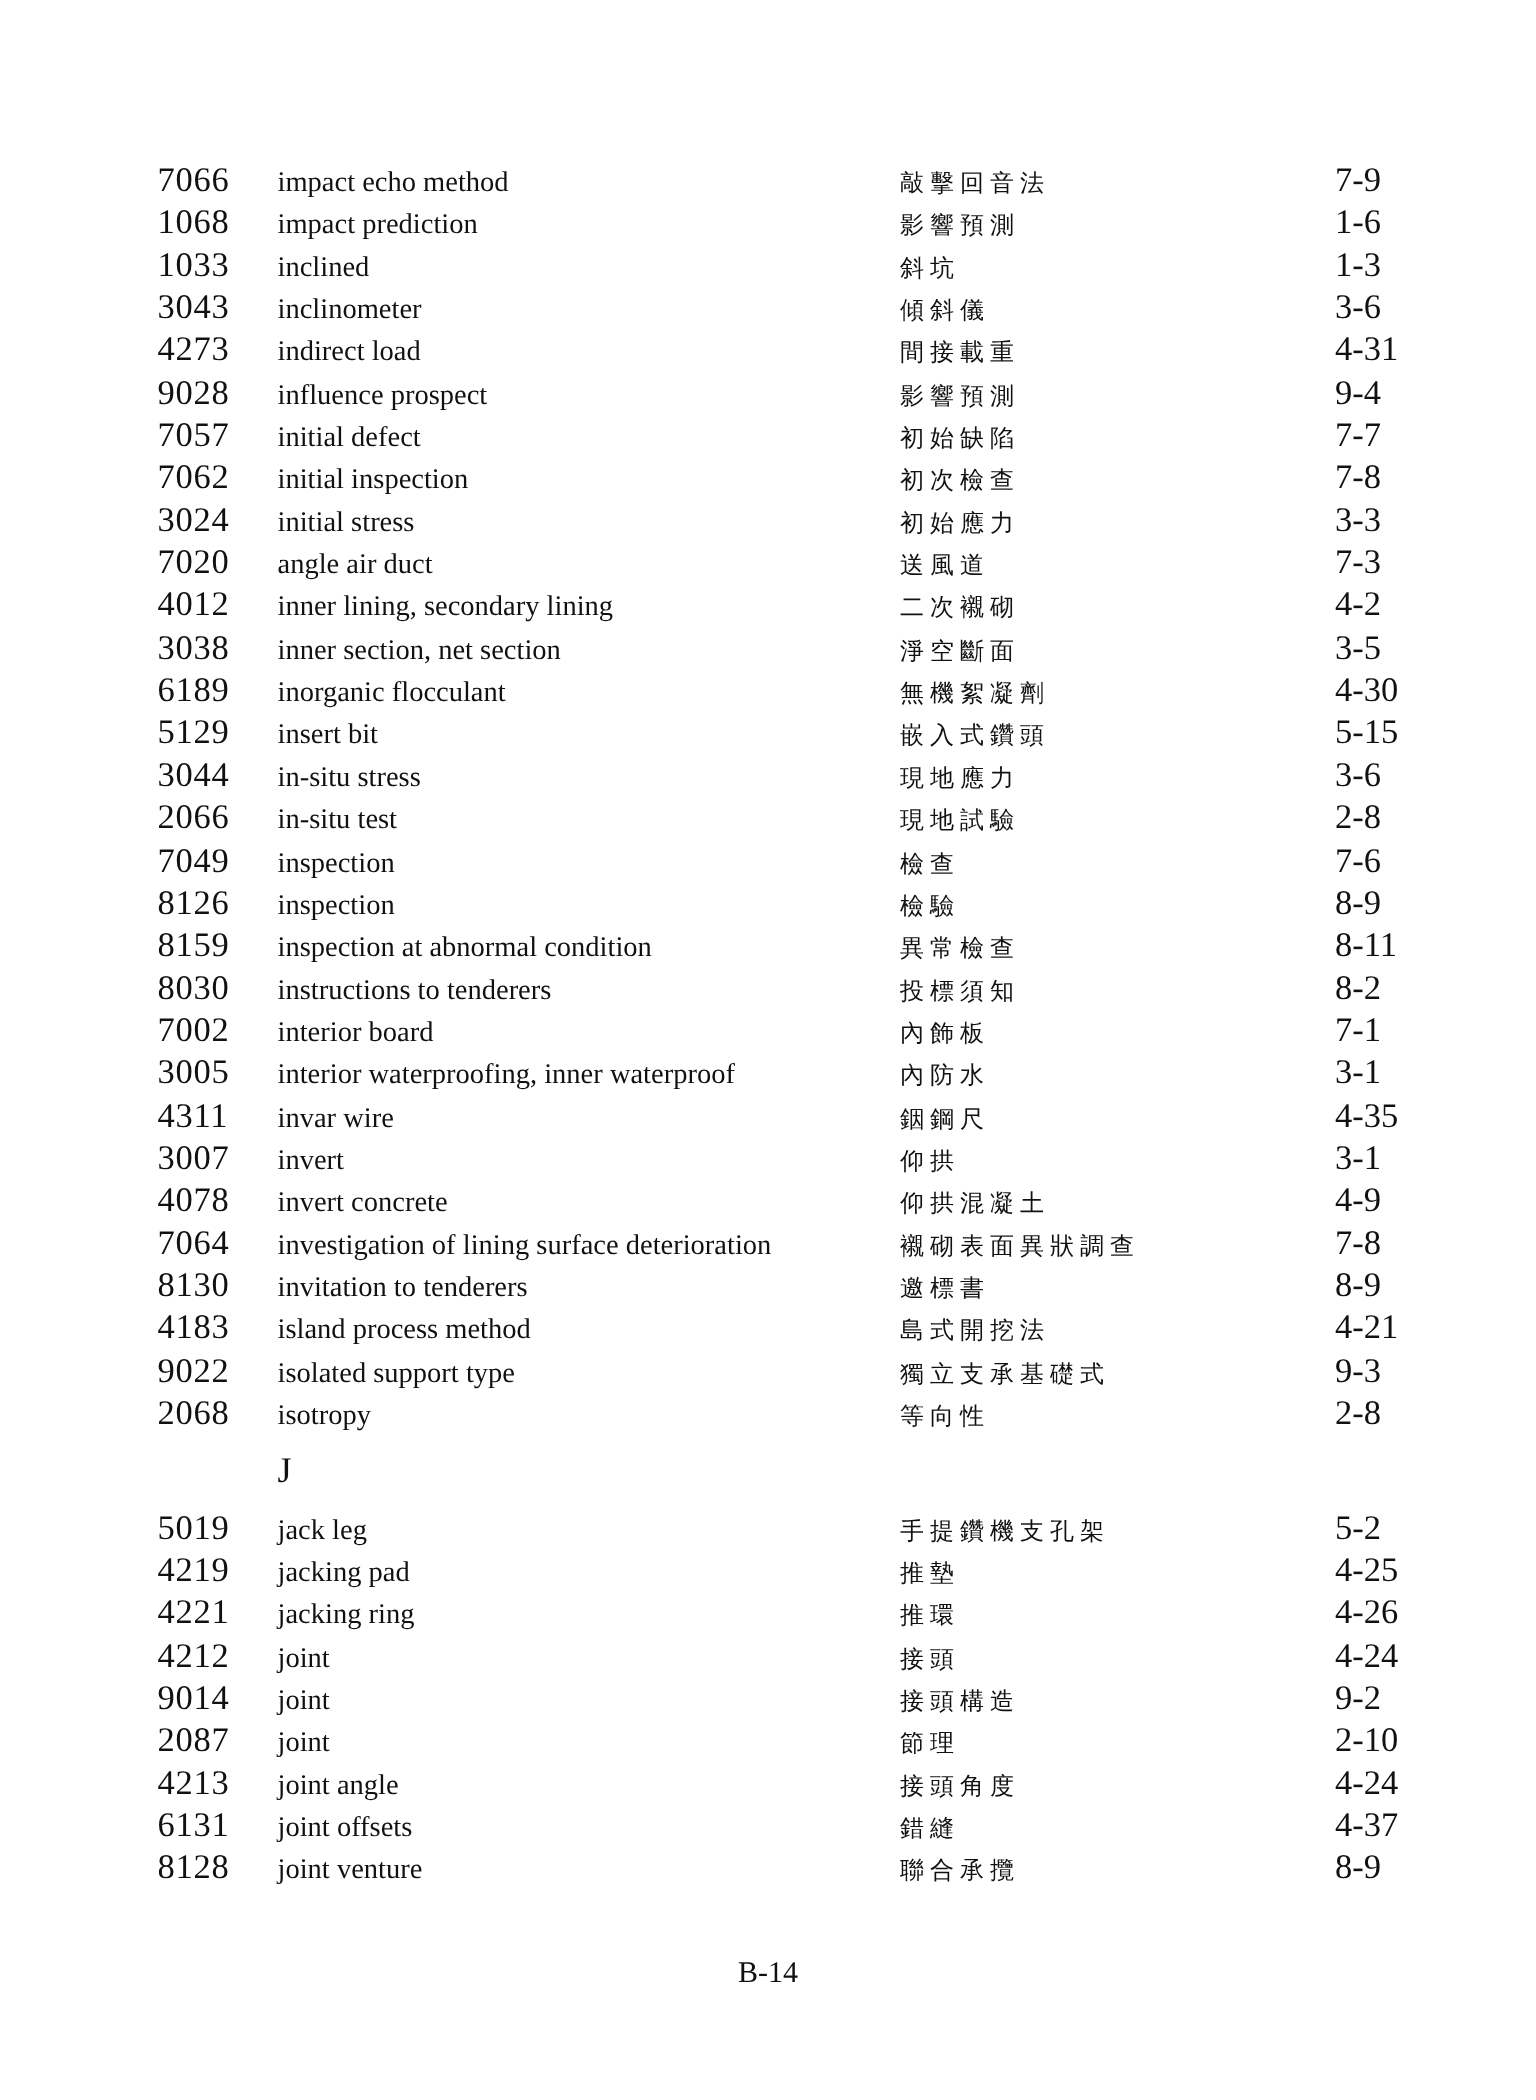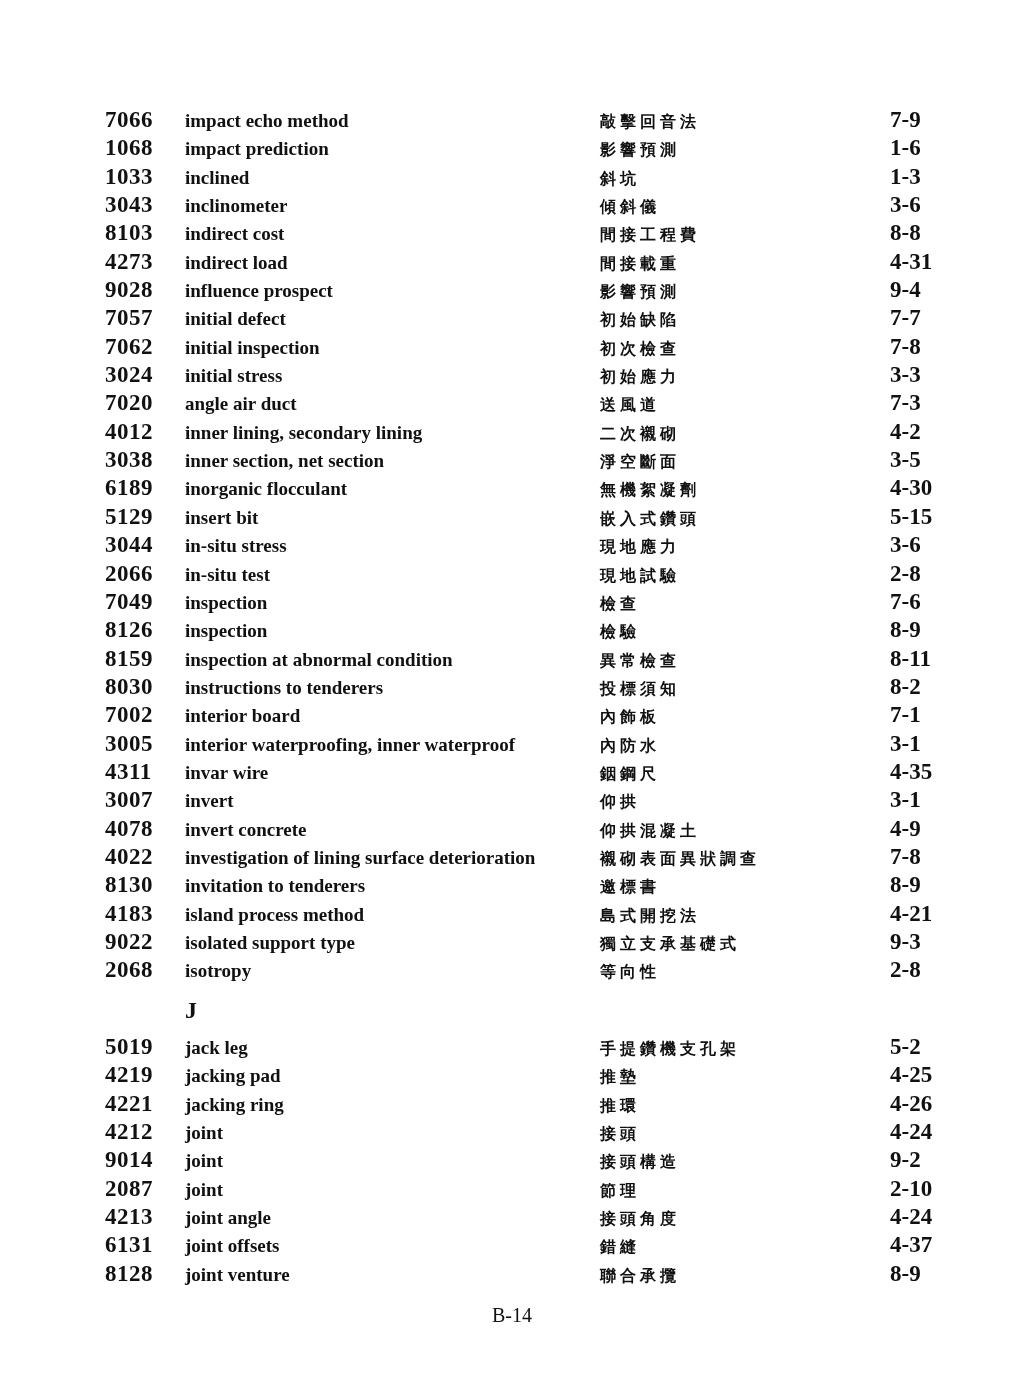--- a/index.html
+++ b/index.html
@@ -14,21 +14,20 @@
     background: #ffffff;
     color: #111111;
     font-family: "Liberation Serif", serif;
     overflow: hidden;
   }
   .glossary {
     position: absolute;
     top: 106px;
     left: 0;
     right: 0;
-    font-weight: bold;
   }
   .row {
     display: flex;
     align-items: baseline;
     height: 28.35px;
     line-height: 28.35px;
     padding-left: 105px;
     white-space: nowrap;
   }
   .c-id {
@@ -89,26 +88,20 @@
         <span class="c-zh">斜坑</span>
         <span class="c-ref">1-3</span>
       </div>
       <div class="row">
         <span class="c-id">3043</span>
         <span class="c-en">inclinometer</span>
         <span class="c-zh">傾斜儀</span>
         <span class="c-ref">3-6</span>
       </div>
       <div class="row">
-        <span class="c-id">8103</span>
-        <span class="c-en">indirect cost</span>
-        <span class="c-zh">間接工程費</span>
-        <span class="c-ref">8-8</span>
-      </div>
-      <div class="row">
         <span class="c-id">4273</span>
         <span class="c-en">indirect load</span>
         <span class="c-zh">間接載重</span>
         <span class="c-ref">4-31</span>
       </div>
       <div class="row">
         <span class="c-id">9028</span>
         <span class="c-en">influence prospect</span>
         <span class="c-zh">影響預測</span>
         <span class="c-ref">9-4</span>
@@ -221,21 +214,21 @@
         <span class="c-zh">仰拱</span>
         <span class="c-ref">3-1</span>
       </div>
       <div class="row">
         <span class="c-id">4078</span>
         <span class="c-en">invert concrete</span>
         <span class="c-zh">仰拱混凝土</span>
         <span class="c-ref">4-9</span>
       </div>
       <div class="row">
-        <span class="c-id">4022</span>
+        <span class="c-id">7064</span>
         <span class="c-en">investigation of lining surface deterioration</span>
         <span class="c-zh">襯砌表面異狀調查</span>
         <span class="c-ref">7-8</span>
       </div>
       <div class="row">
         <span class="c-id">8130</span>
         <span class="c-en">invitation to tenderers</span>
         <span class="c-zh">邀標書</span>
         <span class="c-ref">8-9</span>
       </div>

